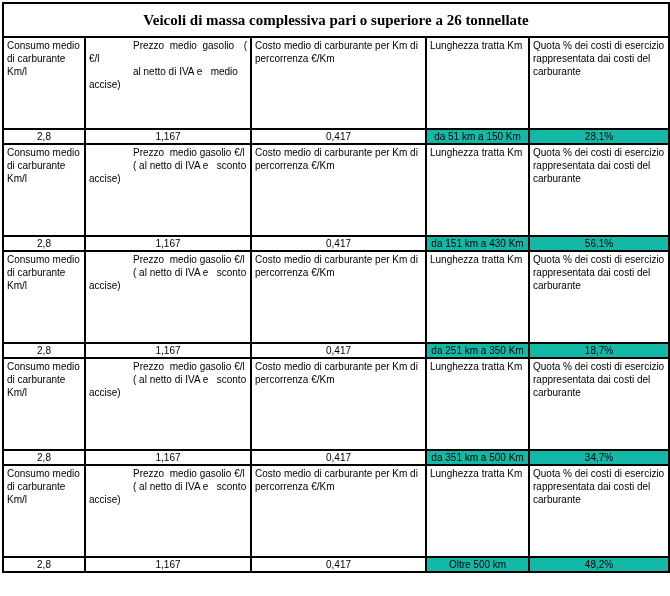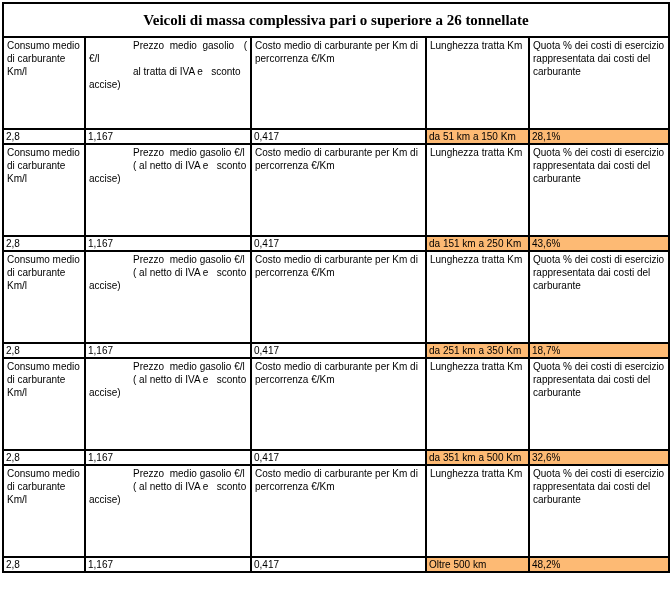--- a/index.html
+++ b/index.html
@@ -30,24 +30,25 @@
     text-align: center;
     vertical-align: middle;
     font-family: "Liberation Serif", serif;
     font-weight: bold;
     font-size: 15px;
     padding: 2px;
   }
   tr.hrow td { height: 88px; }
   tr.drow td {
     height: 13px;
+    text-align: center;
     vertical-align: middle;
     padding: 0 2px;
   }
-  td.shade { background: #fdba74; }
+  td.shade { background: #14b8a6; }
   .pre { white-space: pre-wrap; padding-left: 44px; }
   .prezzo-l1 { display: block; }
   .paren { float: right; white-space: pre; }
 </style>
 </head>
 <body>
 
 <table class="doc-table">
   <colgroup>
     <col style="width:82px">
@@ -61,21 +62,21 @@
     <tr class="title-row">
       <td colspan="5">Veicoli di massa complessiva pari o superiore a 26 tonnellate</td>
     </tr>
   </thead>
 
   <tbody>
     <tr class="hrow">
       <td class="pre">Consumo medio di carburante Km/l</td>
       <td>
         <span class="prezzo-l1"><span class="paren">(</span><span class="pre">Prezzo  medio  gasolio  €/l</span></span>
-        <span class="pre">al tratta di IVA e   sconto accise)</span>
+        <span class="pre">al netto di IVA e   medio accise)</span>
       </td>
       <td class="pre">Costo medio di carburante per Km di percorrenza €/Km</td>
       <td class="pre">Lunghezza tratta Km</td>
       <td class="pre">Quota % dei costi di esercizio rappresentata dai costi del carburante</td>
     </tr>
     <tr class="drow">
       <td>2,8</td>
       <td>1,167</td>
       <td>0,417</td>
       <td class="shade">da 51 km a 150 Km</td>
@@ -91,22 +92,22 @@
         <span class="pre">( al netto di IVA e   sconto accise)</span>
       </td>
       <td class="pre">Costo medio di carburante per Km di percorrenza €/Km</td>
       <td class="pre">Lunghezza tratta Km</td>
       <td class="pre">Quota % dei costi di esercizio rappresentata dai costi del carburante</td>
     </tr>
     <tr class="drow">
       <td>2,8</td>
       <td>1,167</td>
       <td>0,417</td>
-      <td class="shade">da 151 km a 250 Km</td>
-      <td class="shade">43,6%</td>
+      <td class="shade">da 151 km a 430 Km</td>
+      <td class="shade">56,1%</td>
     </tr>
   </tbody>
 
   <tbody>
     <tr class="hrow">
       <td class="pre">Consumo medio di carburante Km/l</td>
       <td>
         <span class="prezzo-l1"><span class="paren"></span><span class="pre">Prezzo  medio gasolio €/l</span></span>
         <span class="pre">( al netto di IVA e   sconto accise)</span>
       </td>
@@ -132,21 +133,21 @@
       </td>
       <td class="pre">Costo medio di carburante per Km di percorrenza €/Km</td>
       <td class="pre">Lunghezza tratta Km</td>
       <td class="pre">Quota % dei costi di esercizio rappresentata dai costi del carburante</td>
     </tr>
     <tr class="drow">
       <td>2,8</td>
       <td>1,167</td>
       <td>0,417</td>
       <td class="shade">da 351 km a 500 Km</td>
-      <td class="shade">32,6%</td>
+      <td class="shade">34,7%</td>
     </tr>
   </tbody>
 
   <tbody>
     <tr class="hrow">
       <td class="pre">Consumo medio di carburante Km/l</td>
       <td>
         <span class="prezzo-l1"><span class="paren"></span><span class="pre">Prezzo  medio gasolio €/l</span></span>
         <span class="pre">( al netto di IVA e   sconto accise)</span>
       </td>

